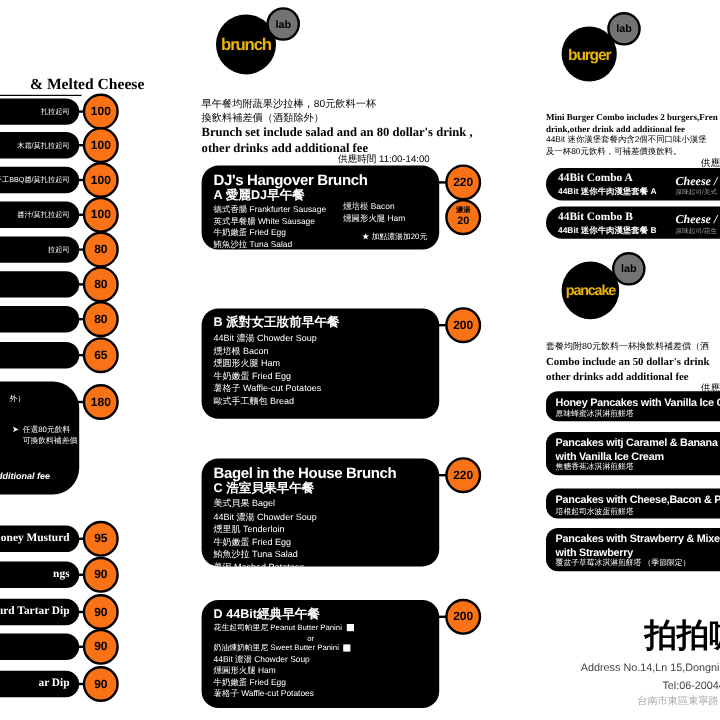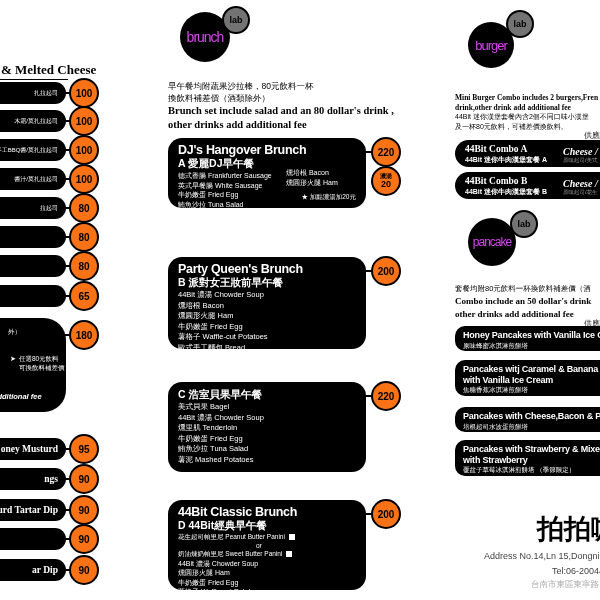--- a/index.html
+++ b/index.html
@@ -12,21 +12,21 @@
   .lpill{position:absolute;left:-30px;width:96px;height:22px;background:#000;border-radius:14px;}
   .ltxt{position:absolute;inset:0;display:flex;align-items:center;justify-content:flex-end;
         padding-right:8px;color:#fff;font-size:6px;}
   .lbtxt{font-family:"Liberation Serif",serif;font-weight:700;font-size:9.5px;}
   .conn{position:absolute;left:58px;width:14px;height:2px;background:#000;}
   .circ{position:absolute;left:69px;width:26px;height:26px;background:#f97316;border:2px solid #000;
         border-radius:50%;display:flex;align-items:center;justify-content:center;
         font-weight:700;font-size:10px;}
   .lrule{position:absolute;left:0;top:79px;width:68px;height:1px;background:#000;}
   .lhead{position:absolute;left:1px;top:62px;font-family:"Liberation Serif",serif;
-         font-weight:700;font-size:13px;white-space:nowrap;}
+         font-weight:700;font-size:13px;white-space:nowrap;padding-left:24px;}
 
   
   .lblock{position:absolute;left:-30px;top:318px;width:96px;height:94px;background:#000;
           border-radius:22px;color:#fff;}
   .lb-top{position:absolute;left:38px;top:10px;font-size:6.5px;}
   .lb-note{position:absolute;left:40px;top:36px;display:flex;gap:3px;}
   .lb-arrow{font-size:7px;line-height:9px;}
   .lb-nl{font-size:6.5px;line-height:9px;}
   .lb-bot{position:absolute;left:12px;top:74px;font-weight:700;font-style:italic;font-size:7.5px;
           white-space:nowrap;}
@@ -39,22 +39,22 @@
   .it{font-size:7px;line-height:9.5px;white-space:nowrap;}
   .it2{font-size:7.5px;line-height:10.5px;white-space:nowrap;}
   .ch{font-size:6.5px;line-height:8.5px;white-space:nowrap;}
   .cbx{display:inline-block;width:6px;height:6px;background:#fff;margin-left:4px;vertical-align:middle;}
   .note{position:absolute;right:10px;bottom:6px;font-size:6.5px;}
   .rcol{position:absolute;left:118px;top:30px;}
   .addon{flex-direction:column;font-size:6px;line-height:6.5px;}
   .addon .ap{font-size:9px;font-weight:700;line-height:9px;}
 
   
-  .logo{position:absolute;border-radius:50%;background:#000;color:#d946ef;display:flex;
-        align-items:center;justify-content:center;font-weight:400;letter-spacing:-1px;
+  .logo{position:absolute;border-radius:50%;background:#000;color:#eab308;display:flex;
+        align-items:center;justify-content:center;font-weight:700;letter-spacing:-1px;
         white-space:nowrap;}
   .lab{position:absolute;border-radius:50%;background:#737373;border:2px solid #000;color:#000;
        display:flex;align-items:center;justify-content:center;font-weight:700;font-size:9px;
        letter-spacing:0;}
 
   
   .cn{font-size:8.5px;line-height:12px;white-space:nowrap;}
   .enb{font-family:"Liberation Serif",serif;font-weight:700;font-size:10.5px;line-height:14px;
        white-space:nowrap;}
   .hours{font-size:8px;white-space:nowrap;}
@@ -216,20 +216,21 @@
     </div>
 
   <div class="abs cn" style="left:168px;top:80px;">
     <span>早午餐均附蔬果沙拉棒，80元飲料一杯</span><br>
     <span>換飲料補差價（酒類除外）</span>
   </div>
   <div class="abs enb" style="left:168px;top:104px;">
     <span>Brunch set include salad and an 80 dollar's drink ,</span><br>
     <span>other drinks add additional fee</span>
   </div>
+  <div class="abs hours" style="left:168px;top:127px;width:190px;text-align:right;">供應時間 11:00-14:00</div>
 
   <div class="blk" style="top:138px;height:70px;">
     <div class="t">DJ's Hangover Brunch</div>
     <div class="s">A 愛麗DJ早午餐</div>
     <div class="it">德式香腸 Frankfurter Sausage</div>
     <div class="it">英式早餐腸 White Sausage</div>
     <div class="it">牛奶嫩蛋 Fried Egg</div>
     <div class="it">鮪魚沙拉 Tuna Salad</div>
     <div class="it">薯格子 Waffle-cut Potatoes</div>
     <div class="it">歐式手工麵包 Bread</div>
@@ -242,50 +243,49 @@
   <div class="conn" style="left:358px;width:15px;top:151px;"></div>
   <div class="circ" style="left:371px;top:137px;">
       <span>220</span>
     </div>
   <div class="circ addon" style="left:371px;top:166px;">
     <span>濃湯</span>
     <span class="ap">20</span>
   </div>
 
   <div class="blk" style="top:257px;height:92px;">
-    <div class="t">Party Queen's Brunch</div>
     <div class="s">B 派對女王妝前早午餐</div>
     <div class="it2">44Bit 濃湯 Chowder Soup</div>
     <div class="it2">燻培根 Bacon</div>
     <div class="it2">燻圓形火腿 Ham</div>
     <div class="it2">牛奶嫩蛋 Fried Egg</div>
     <div class="it2">薯格子 Waffle-cut Potatoes</div>
     <div class="it2">歐式手工麵包 Bread</div>
   </div>
   <div class="conn" style="left:358px;width:15px;top:270px;"></div>
   <div class="circ" style="left:371px;top:256px;">
       <span>200</span>
     </div>
 
   <div class="blk" style="top:382px;height:90px;">
+    <div class="t">Bagel in the House Brunch</div>
     <div class="s">C 浩室貝果早午餐</div>
     <div class="it2">美式貝果 Bagel</div>
     <div class="it2">44Bit 濃湯 Chowder Soup</div>
     <div class="it2">燻里肌 Tenderloin</div>
     <div class="it2">牛奶嫩蛋 Fried Egg</div>
     <div class="it2">鮪魚沙拉 Tuna Salad</div>
     <div class="it2">薯泥 Mashed Potatoes</div>
   </div>
   <div class="conn" style="left:358px;width:15px;top:395px;"></div>
   <div class="circ" style="left:371px;top:381px;">
       <span>220</span>
     </div>
 
   <div class="blk" style="top:500px;height:90px;">
-    <div class="t">44Bit Classic Brunch</div>
     <div class="s">D 44Bit經典早午餐</div>
     <div class="ch"><span>花生起司帕里尼 Peanut Butter Panini</span><span class="cbx"></span></div>
     <div class="ch" style="padding-left:78px;">or</div>
     <div class="ch"><span>奶油煉奶帕里尼 Sweet Butter Panini</span><span class="cbx"></span></div>
     <div class="it">44Bit 濃湯 Chowder Soup</div>
     <div class="it">燻圓形火腿 Ham</div>
     <div class="it">牛奶嫩蛋 Fried Egg</div>
     <div class="it">薯格子 Waffle-cut Potatoes</div>
   </div>
   <div class="conn" style="left:358px;width:15px;top:513px;"></div>

